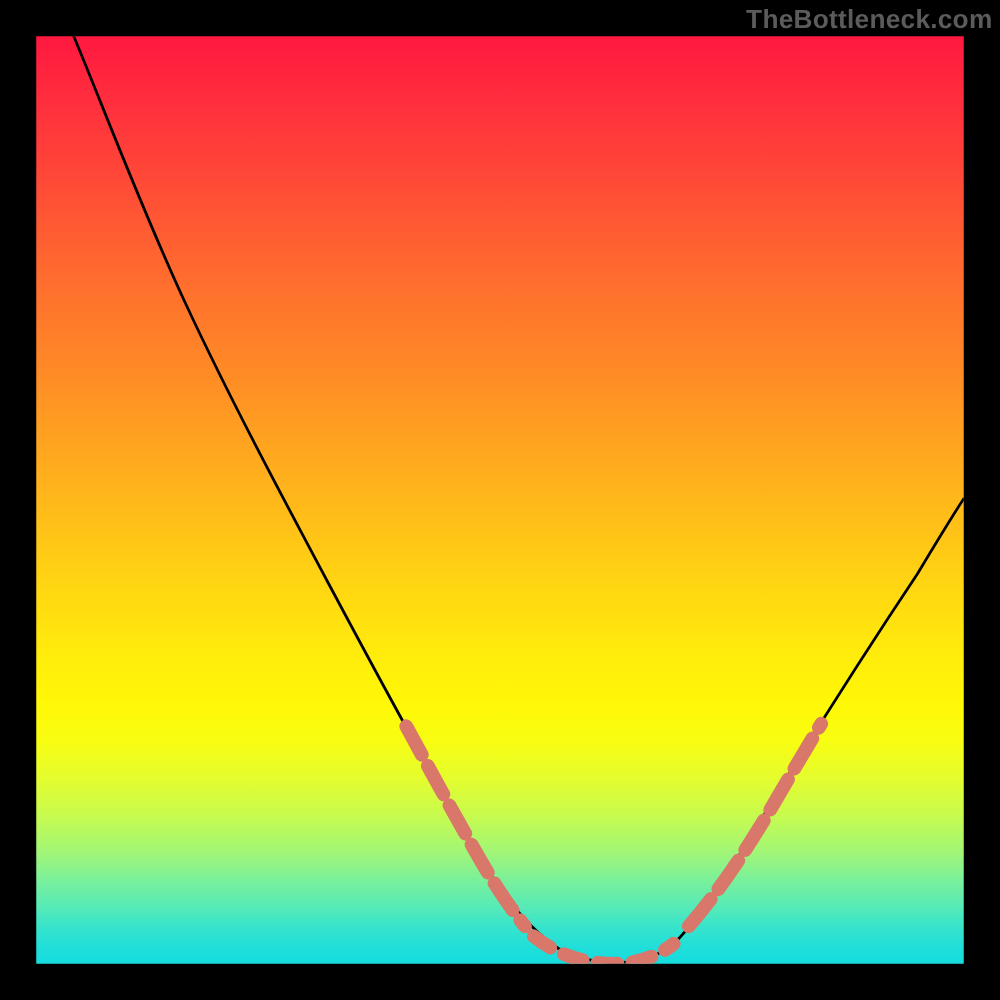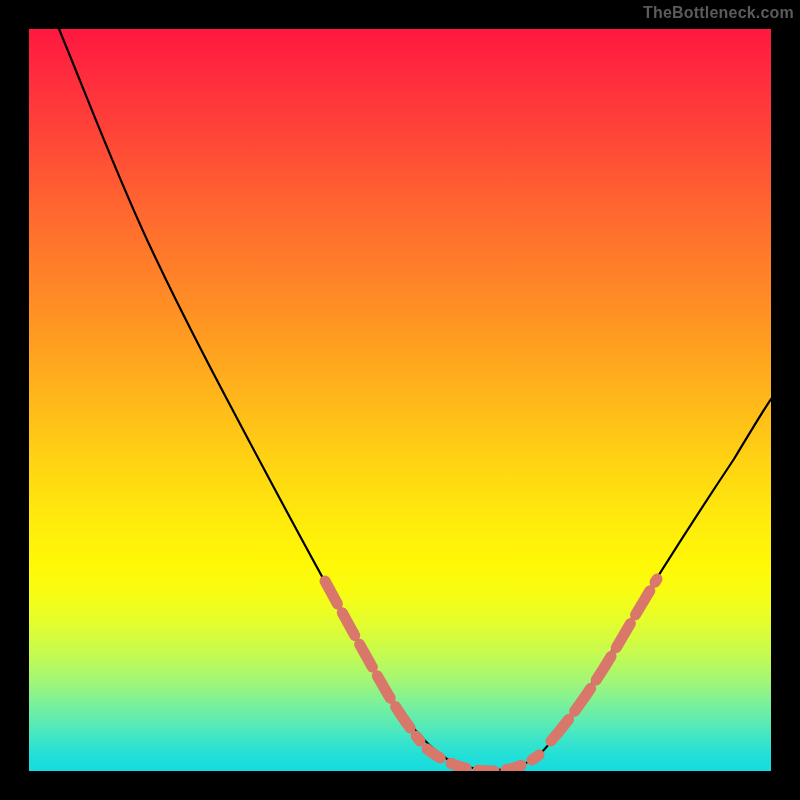--- a/index.html
+++ b/index.html
@@ -44,21 +44,21 @@
       #55eab8 94%,
       #38e4cb 96%,
       #22dfd8 98%,
       #15dcdf 100%
     );
   }
   .watermark {
     position: absolute;
     top: 4px;
     right: 6px;
-    font-size: 16px;
+    font-size: 21px;
     font-weight: 600;
     color: #5b5b5b;
     letter-spacing: 0.2px;
     z-index: 10;
   }
   svg.curves {
     position: absolute;
     left: 0;
     top: 0;
     width: 742px;

